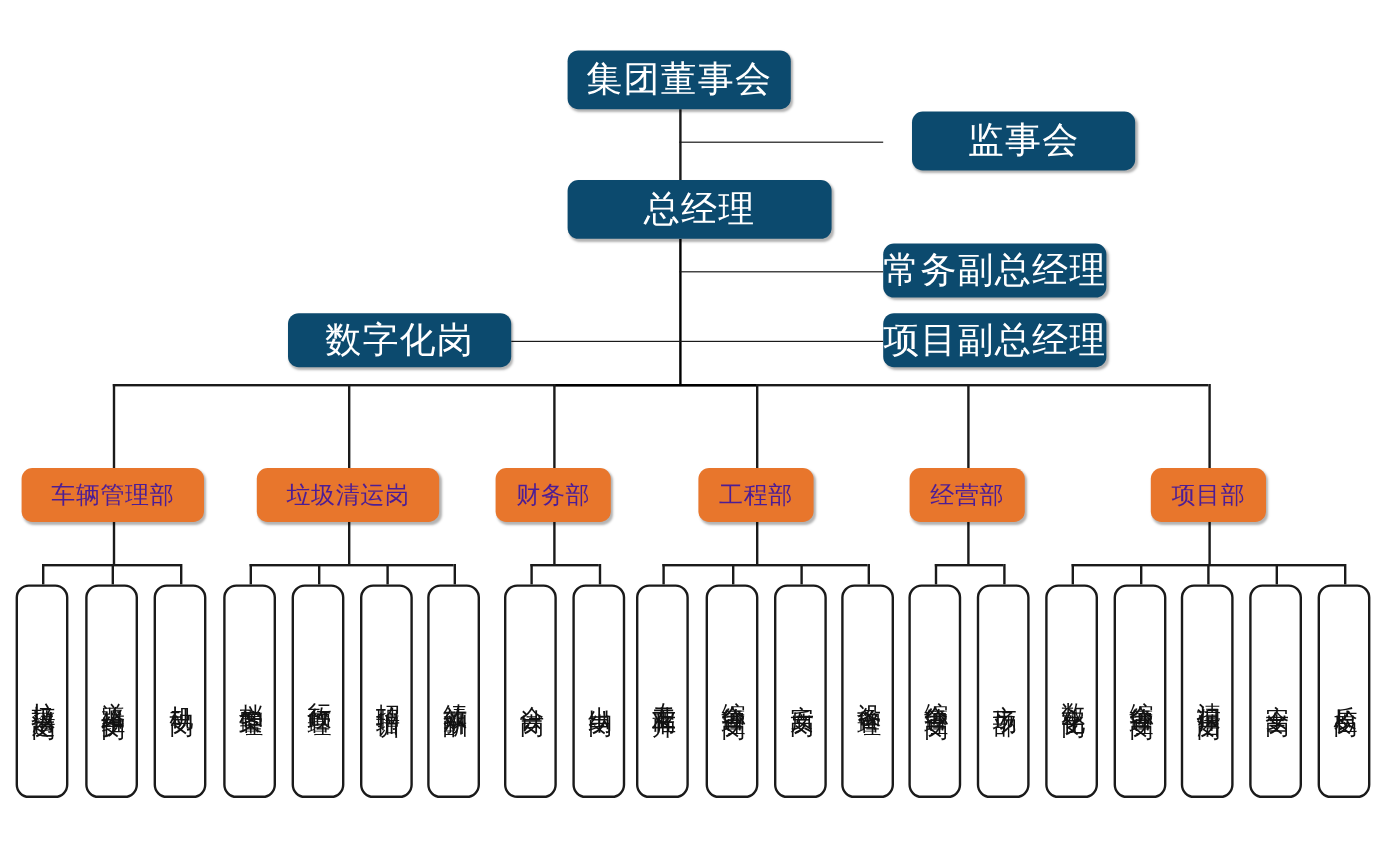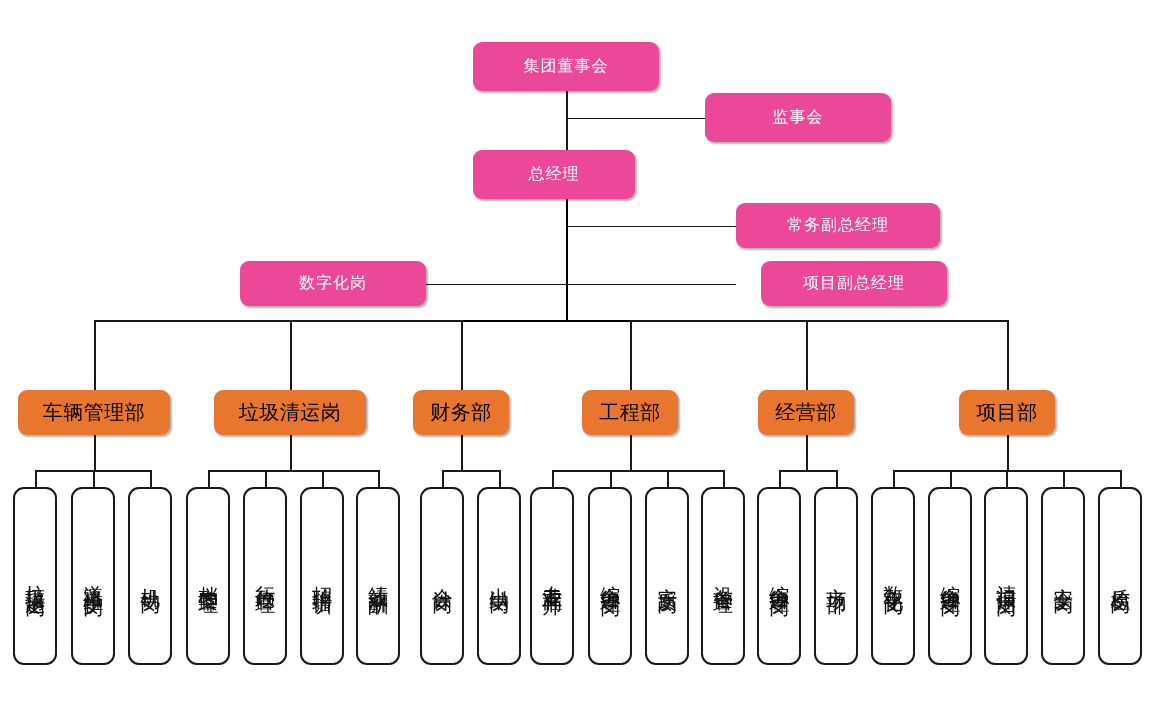--- a/index.html
+++ b/index.html
@@ -21,29 +21,29 @@
   
   .node{
     position:absolute;
     box-sizing:border-box;
     display:flex;align-items:center;justify-content:center;
     text-align:center;
     border-radius:9px;
     z-index:5;
   }
   .node.blue{
-    background:#ec4899;
+    background:#0c4a6e;
     color:#ffffff;
-    font-size:16px;
+    font-size:30px;
     letter-spacing:1px;
     box-shadow:1.5px 2px 2px rgba(0,0,0,.30);
   }
   .node.orange{
     background:#E8762C;
-    color:#000000;
+    color:#4c1d95;
     font-size:20px;
     letter-spacing:0.5px;
     box-shadow:1.5px 2px 2px rgba(0,0,0,.30);
   }
   .node.leaf{
     background:#ffffff;
     color:#111111;
     border:2px solid #1a1a1a;
     border-radius:11px;
     font-size:20px;
@@ -108,33 +108,33 @@
       <div class="ln v" style="left: 950px; top: 470px; height: 17px;"></div>
       <div class="ln v" style="left: 1006px; top: 470px; height: 17px;"></div>
       <div class="ln v" style="left: 1063px; top: 470px; height: 17px;"></div>
       <div class="ln v" style="left: 1120px; top: 470px; height: 17px;"></div>
     </div>
 
   <div id="nodes">
       <div class="node blue" style="left: 473px; top: 42px; width: 186px; height: 49px;">
         <span>集团董事会</span>
       </div>
-      <div class="node blue" style="left: 705px; top: 93px; width: 186px; height: 49px;">
+      <div class="node blue" style="left: 760px; top: 93px; width: 186px; height: 49px;">
         <span>监事会</span>
       </div>
-      <div class="node blue" style="left: 473px; top: 150px; width: 162px; height: 49px;">
+      <div class="node blue" style="left: 473px; top: 150px; width: 220px; height: 49px;">
         <span>总经理</span>
       </div>
-      <div class="node blue" style="left: 736px; top: 203px; width: 204px; height: 45px; font-family: Liberation Serif, serif;">
+      <div class="node blue" style="left: 736px; top: 203px; width: 186px; height: 45px; font-family: Liberation Serif, serif;">
         <span>常务副总经理</span>
       </div>
       <div class="node blue" style="left: 240px; top: 261px; width: 186px; height: 45px;">
         <span>数字化岗</span>
       </div>
-      <div class="node blue" style="left: 736px; top: 261px; width: 186px; height: 45px; margin-left: 25px;">
+      <div class="node blue" style="left: 736px; top: 261px; width: 186px; height: 45px;">
         <span>项目副总经理</span>
       </div>
       <div class="node orange" style="left: 18px; top: 390px; width: 152px; height: 45px;">
         <span>车辆管理部</span>
       </div>
       <div class="node leaf" style="left: 13px; top: 487px; width: 44px; height: 178px;">
         <span class="vtext">垃圾清运岗</span>
       </div>
       <div class="node leaf" style="left: 71px; top: 487px; width: 44px; height: 178px;">
         <span class="vtext">道路维护岗</span>

